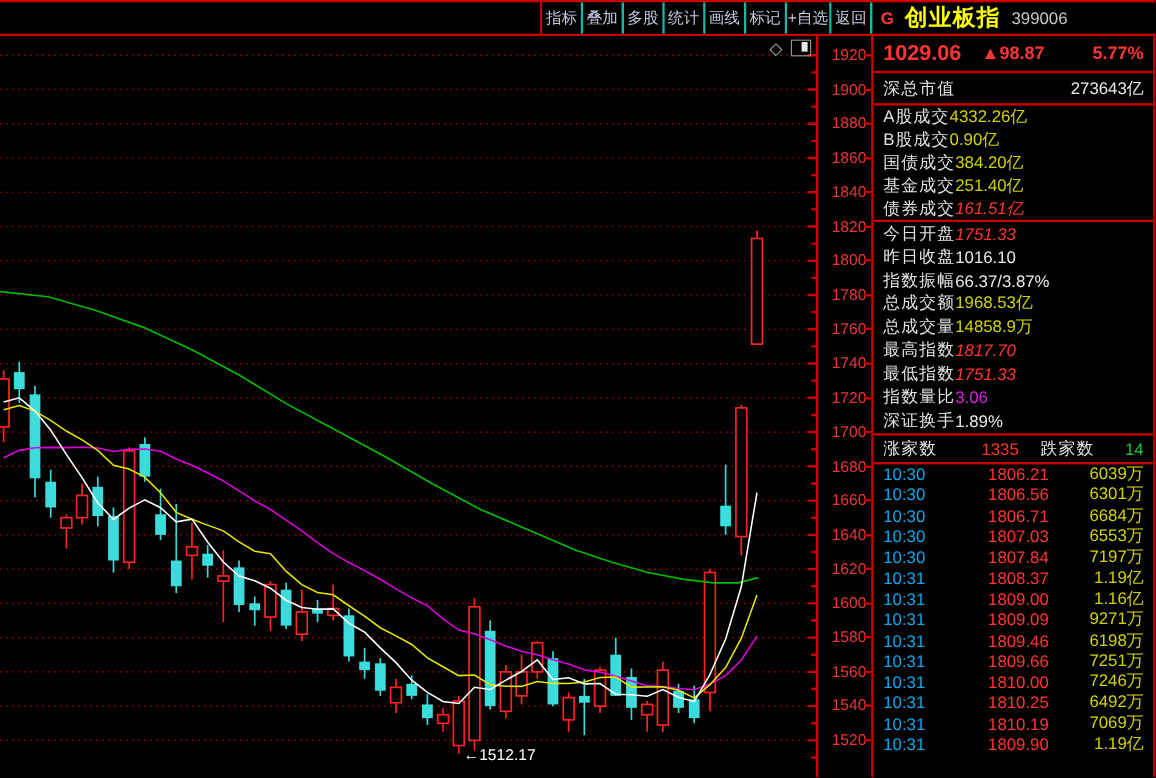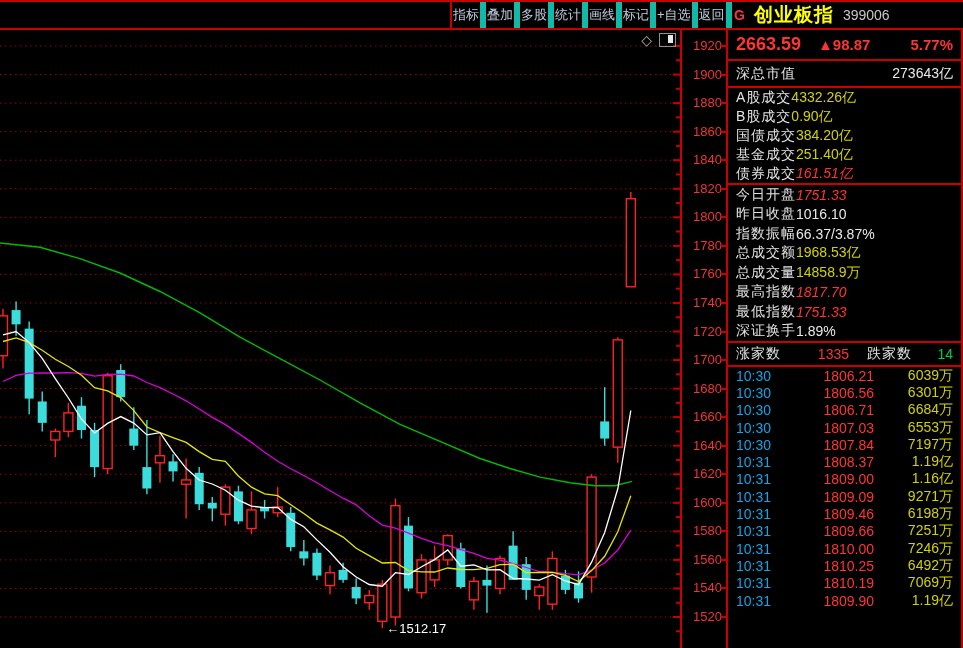--- a/index.html
+++ b/index.html
@@ -5,21 +5,21 @@
   html,body{margin:0;padding:0;background:#000;}
   body{width:963px;height:648px;overflow:hidden;font-family:"Liberation Sans",sans-serif;
        -webkit-font-smoothing:antialiased;}
   .app{position:relative;width:963px;height:648px;background:#000;}
 
   
   .topbar{display:flex;height:30px;box-sizing:border-box;
           border-top:2px solid #c80000;border-bottom:2px solid #c80000;}
   .tb-spacer{width:450px;}
   .toolbar{width:277px;box-sizing:border-box;display:flex;border-left:2px solid #c80000;}
-  .tb-btn{flex:1;background:#000;color:#c2cade;border:none;border-right:6px solid #14b8a6;
+  .tb-btn{flex:1;background:#000;color:#c2cade;border:none;border-right:2px solid #14b8a6;
           font-size:13px;padding:0 1px;font-family:"Liberation Sans",sans-serif;
           white-space:nowrap;cursor:pointer;line-height:26px;}
   .panel-header{width:236px;display:flex;align-items:center;padding-left:7px;gap:9px;
                 box-sizing:border-box;overflow:hidden;}
   .flag{color:#ff3434;font-size:14px;font-weight:bold;}
   .idx-name{color:#ffff00;font-size:19px;font-weight:bold;letter-spacing:1px;white-space:nowrap;}
   .idx-code{color:#c8c8c8;font-size:14px;}
 
   
   .main{display:flex;height:618px;}
@@ -306,21 +306,21 @@
         <div class="y-lab" style="top: 522.9px;">1560</div>
         <div class="y-tickR" style="top: 528.9px;"></div>
         <div class="y-lab" style="top: 551.45px;">1540</div>
         <div class="y-tickR" style="top: 557.45px;"></div>
         <div class="y-lab" style="top: 580px;">1520</div>
         <div class="y-tickR" style="top: 586px;"></div>
       </div>
 
     <div class="panel">
       <div class="quote-row">
-        <span class="q-last">2663.59</span>
+        <span class="q-last">1029.06</span>
         <span class="q-chg">▲98.87</span>
         <span class="q-pct">5.77%</span>
       </div>
       <div class="cap-row">
         <span class="lbl">深总市值</span>
         <span class="val c-white">273643亿</span>
       </div>
       <div class="sec sec1" id="sec1">
           <div class="prow">
             <span class="lbl">A股成交</span>
@@ -364,20 +364,24 @@
             <span class="lbl">总成交量</span>
             <span class="val c-yellow">14858.9万</span>
           </div>
           <div class="prow">
             <span class="lbl">最高指数</span>
             <span class="val c-red">1817.70</span>
           </div>
           <div class="prow">
             <span class="lbl">最低指数</span>
             <span class="val c-red">1751.33</span>
+          </div>
+          <div class="prow">
+            <span class="lbl">指数量比</span>
+            <span class="val c-magenta">3.06</span>
           </div>
           <div class="prow">
             <span class="lbl">深证换手</span>
             <span class="val c-white">1.89%</span>
           </div>
         </div>
       <div class="breadth-row">
         <span class="lbl">涨家数</span>
         <span class="b-up">1335</span>
         <span class="lbl">跌家数</span>

